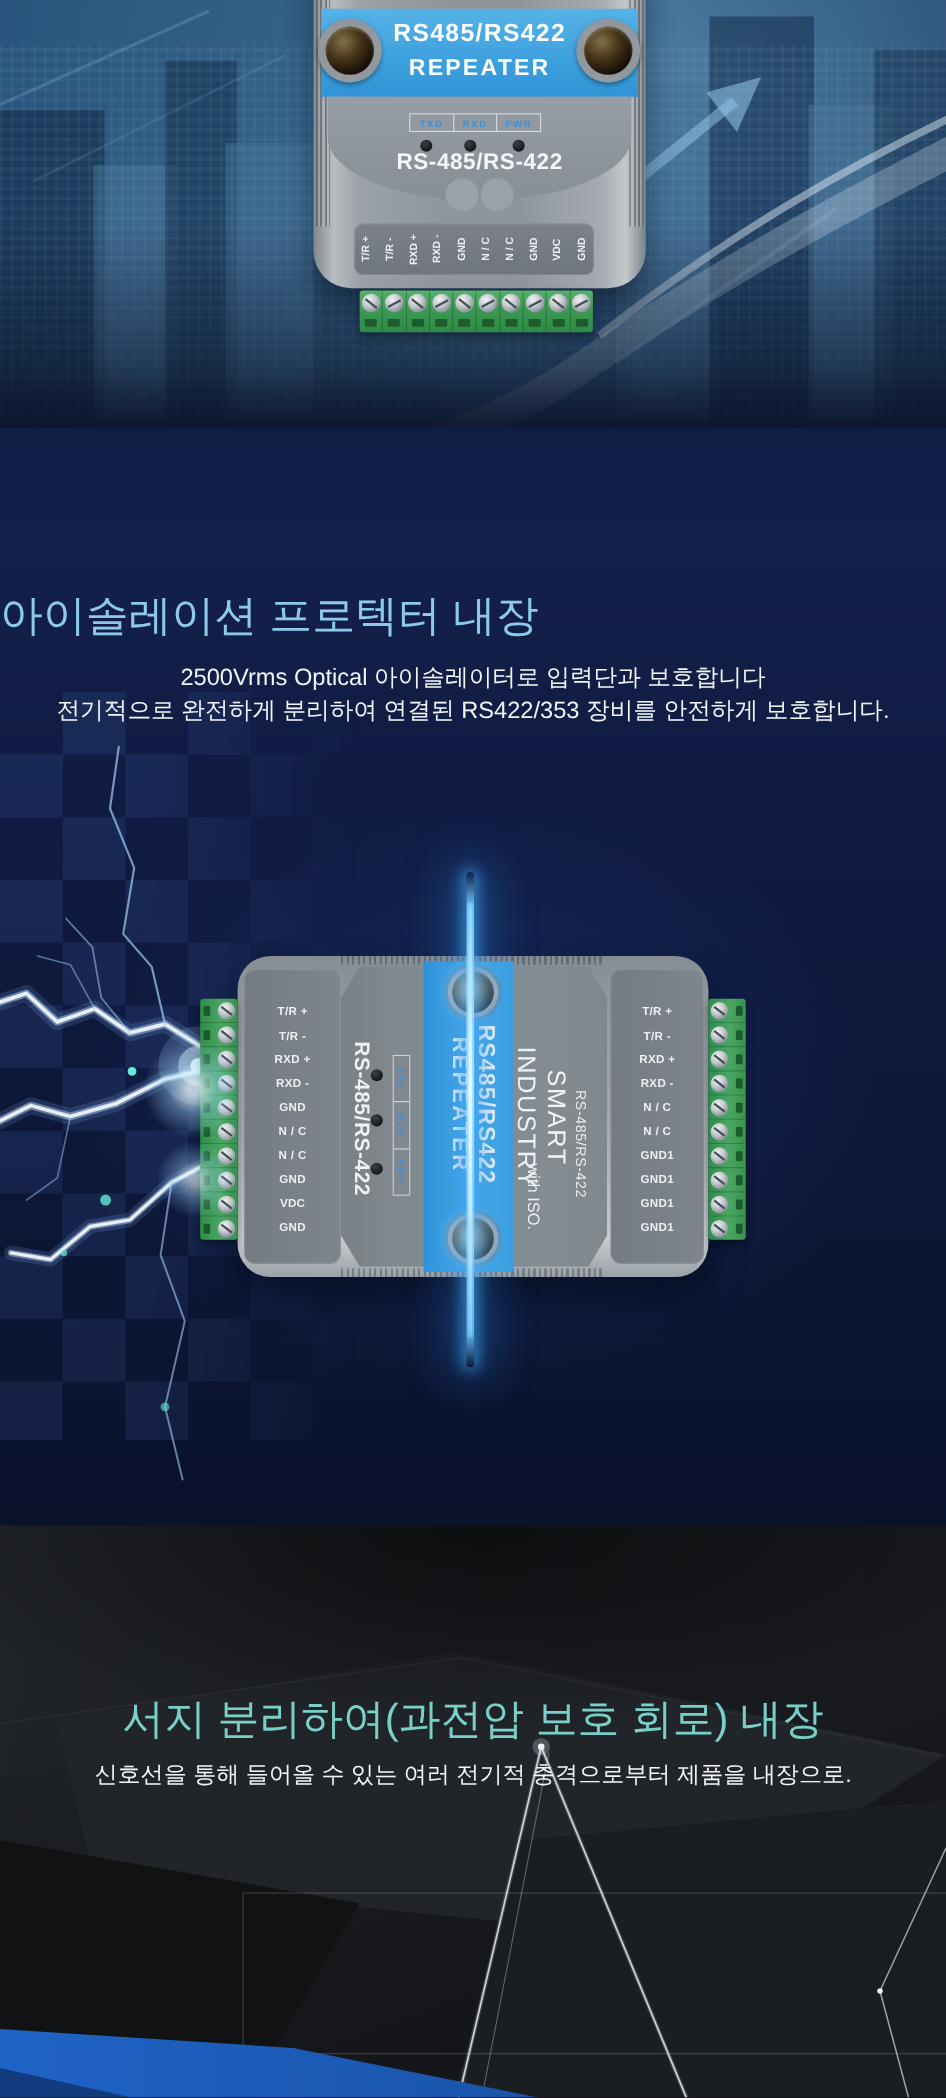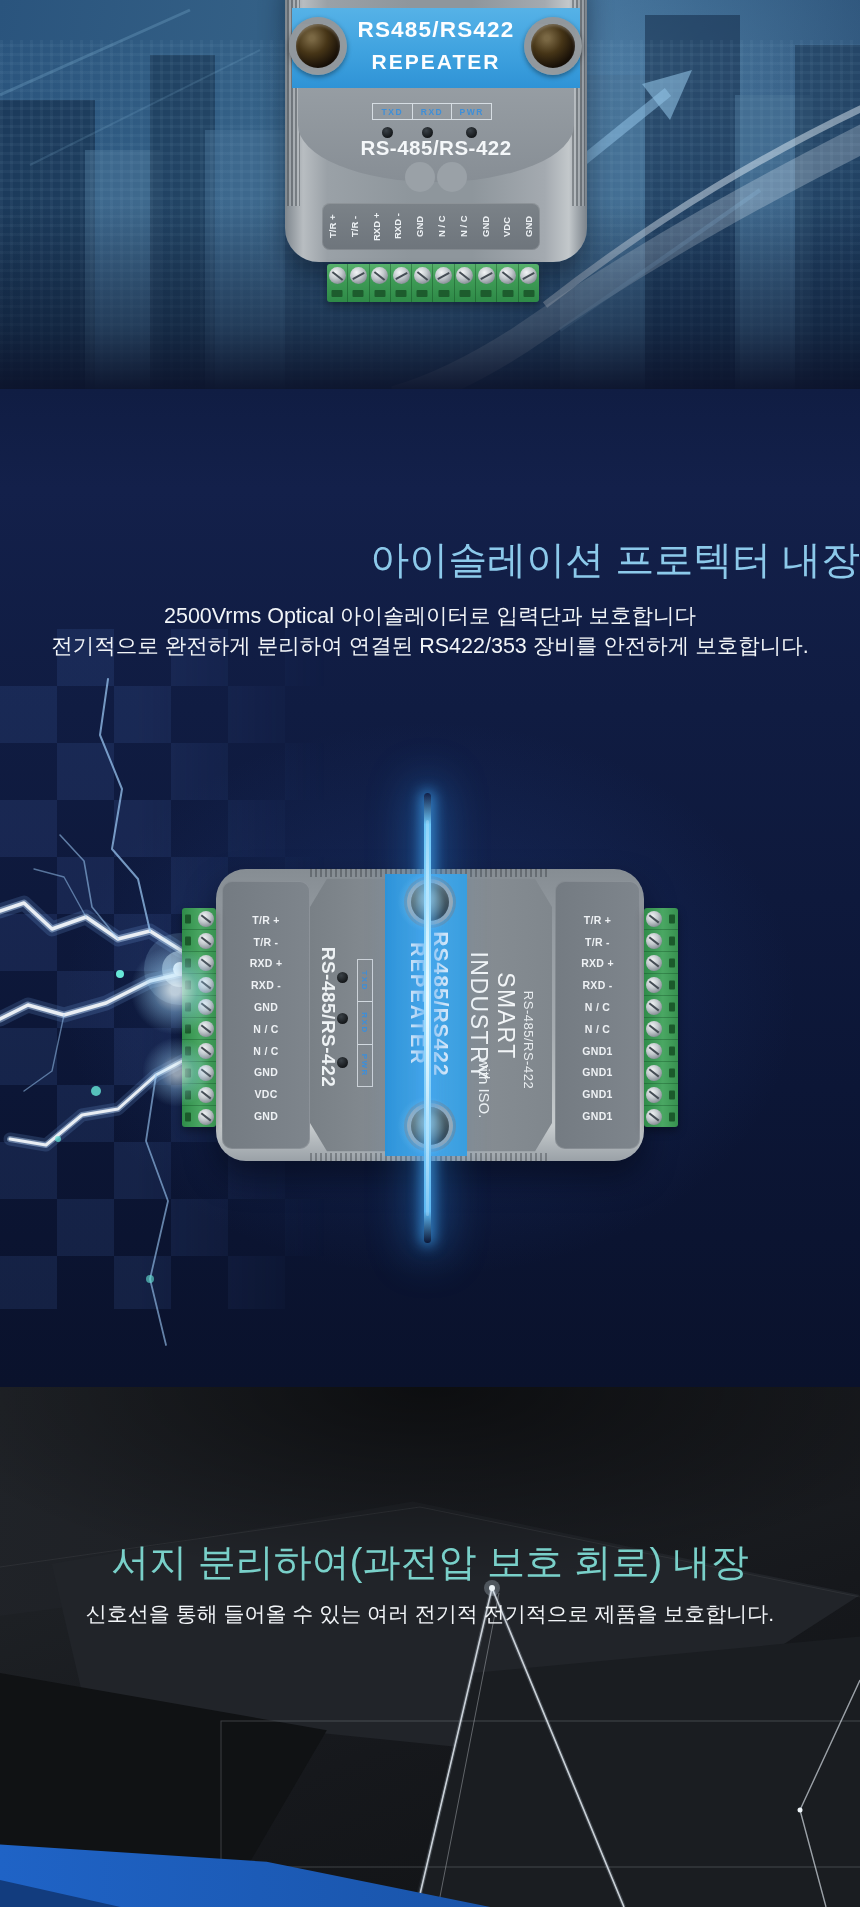--- a/index.html
+++ b/index.html
@@ -85,21 +85,21 @@
   
   .sec2{position:absolute;left:0;top:389px;width:860px;height:998px;overflow:hidden;
     background:linear-gradient(180deg,#101d43 0%,#13204a 10%,#101c42 32%,#0c1636 70%,#0a122c 100%);}
   .glow-center{position:absolute;left:60px;top:330px;width:740px;height:560px;
     background:radial-gradient(ellipse at center,rgba(45,85,170,.30),transparent 70%);}
   .checker{position:absolute;left:0;top:240px;width:340px;height:680px;
     background:repeating-conic-gradient(rgba(92,132,216,.13) 0% 25%,transparent 0% 50%) 0 0/114px 114px;
     -webkit-mask-image:linear-gradient(90deg,#000 40%,transparent 96%);
     mask-image:linear-gradient(90deg,#000 40%,transparent 96%);}
   svg.lightning{position:absolute;left:0;top:250px;}
-  .sec2-h{position:absolute;left:0;right:0;top:144px;text-align:right;
+  .sec2-h{position:absolute;left:0;right:0;top:144px;text-align:left;
     font-size:39px;letter-spacing:0;color:#8cc9ea;}
   .sec2-p,.sec3-p{position:absolute;left:0;right:0;text-align:center;
     font-size:21.5px;line-height:30px;color:#f2f5f8;}
   .sec2-p{top:212px;}
 
   
   .device-side{position:absolute;left:180px;top:476px;width:500px;height:300px;}
   .ds-body{position:absolute;left:36px;right:36px;top:4px;bottom:4px;border-radius:30px;
     background:linear-gradient(180deg,#868d93 0%,#949ba1 20%,#a5abb0 55%,#c7ccce 88%,#9aa1a7 100%);
     box-shadow:0 16px 30px rgba(3,8,20,.55);}
@@ -491,15 +491,15 @@
     <circle cx="492" cy="201" r="8" fill="rgba(220,235,250,.25)"></circle>
     <circle cx="492" cy="201" r="3" fill="#eef4f8"></circle>
     <path d="M860 293 L800 423 L826 520" fill="none" stroke="rgba(225,232,240,.65)" stroke-width="1.4"></path>
     <circle cx="800" cy="423" r="2.5" fill="#eef4f8"></circle>
   </svg>
   <div class="blue-plate"></div>
   <div class="blue-wedge"></div>
 
   <div class="sec3-h">서지 분리하여(과전압 보호 회로) 내장</div>
   <div class="sec2-p sec3-p">
-    <div>신호선을 통해 들어올 수 있는 여러 전기적 전기적으로 제품을 보호합니다.</div>
+    <div>신호선을 통해 들어올 수 있는 여러 전기적 충격으로부터 제품을 내장으로.</div>
   </div>
 </div>
 
 </body></html>

